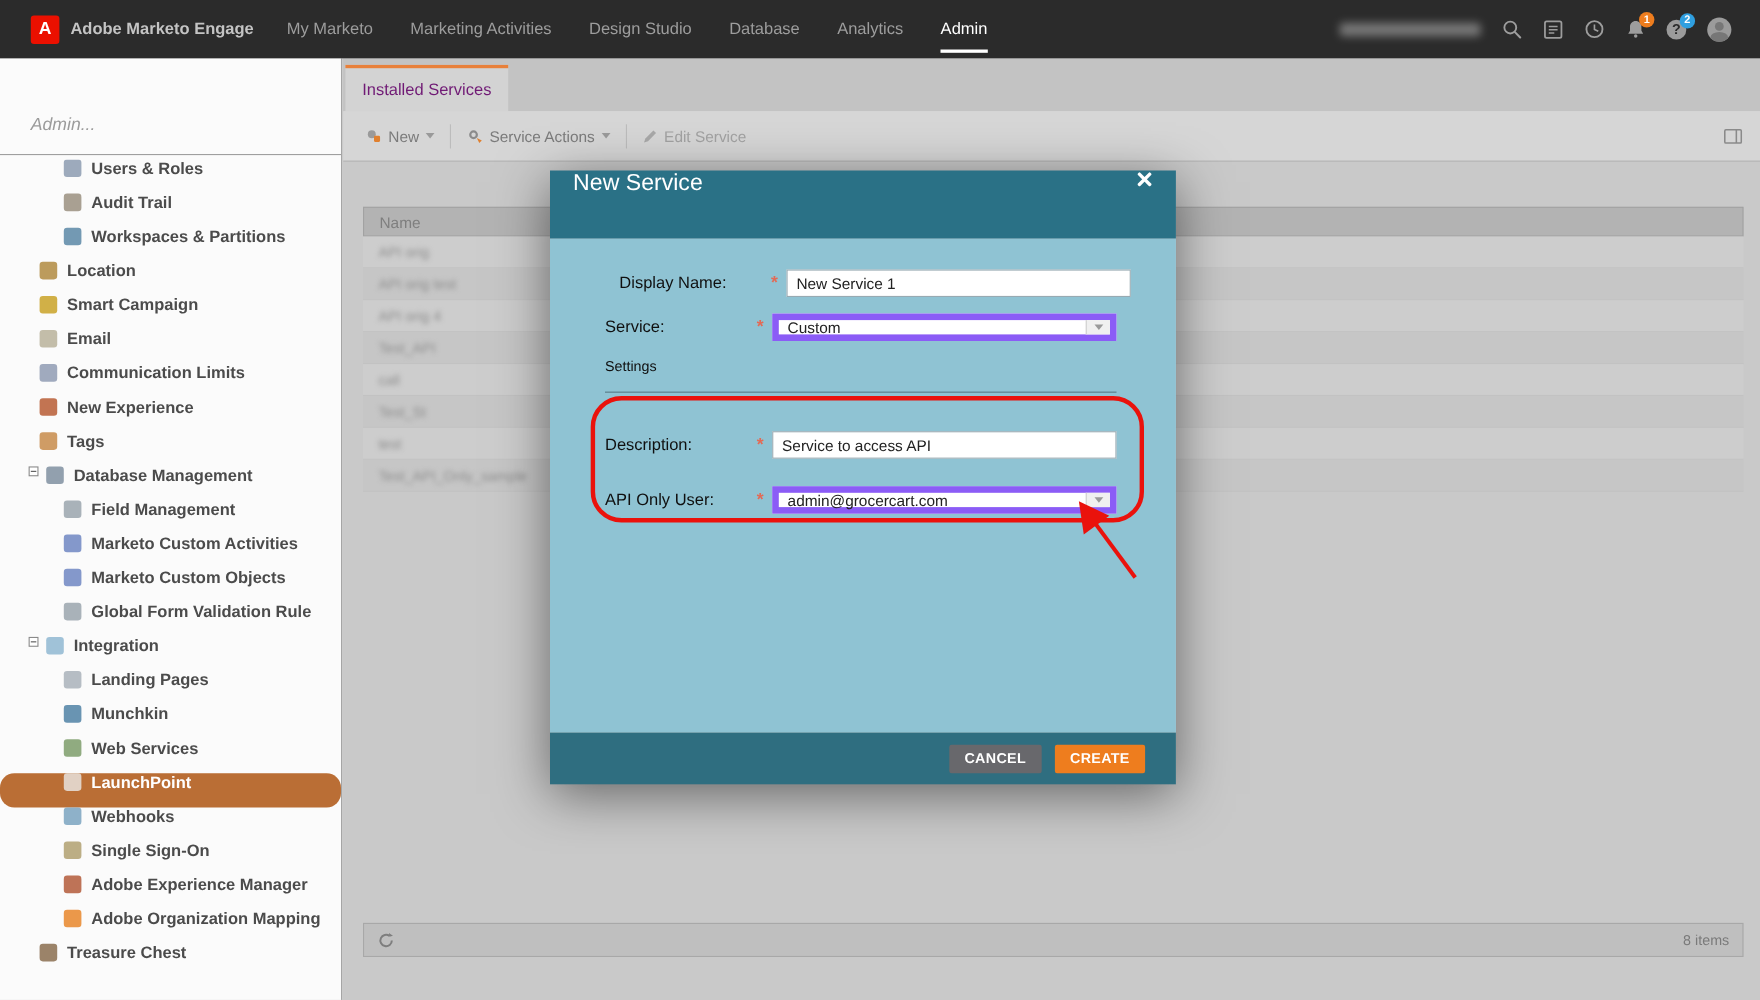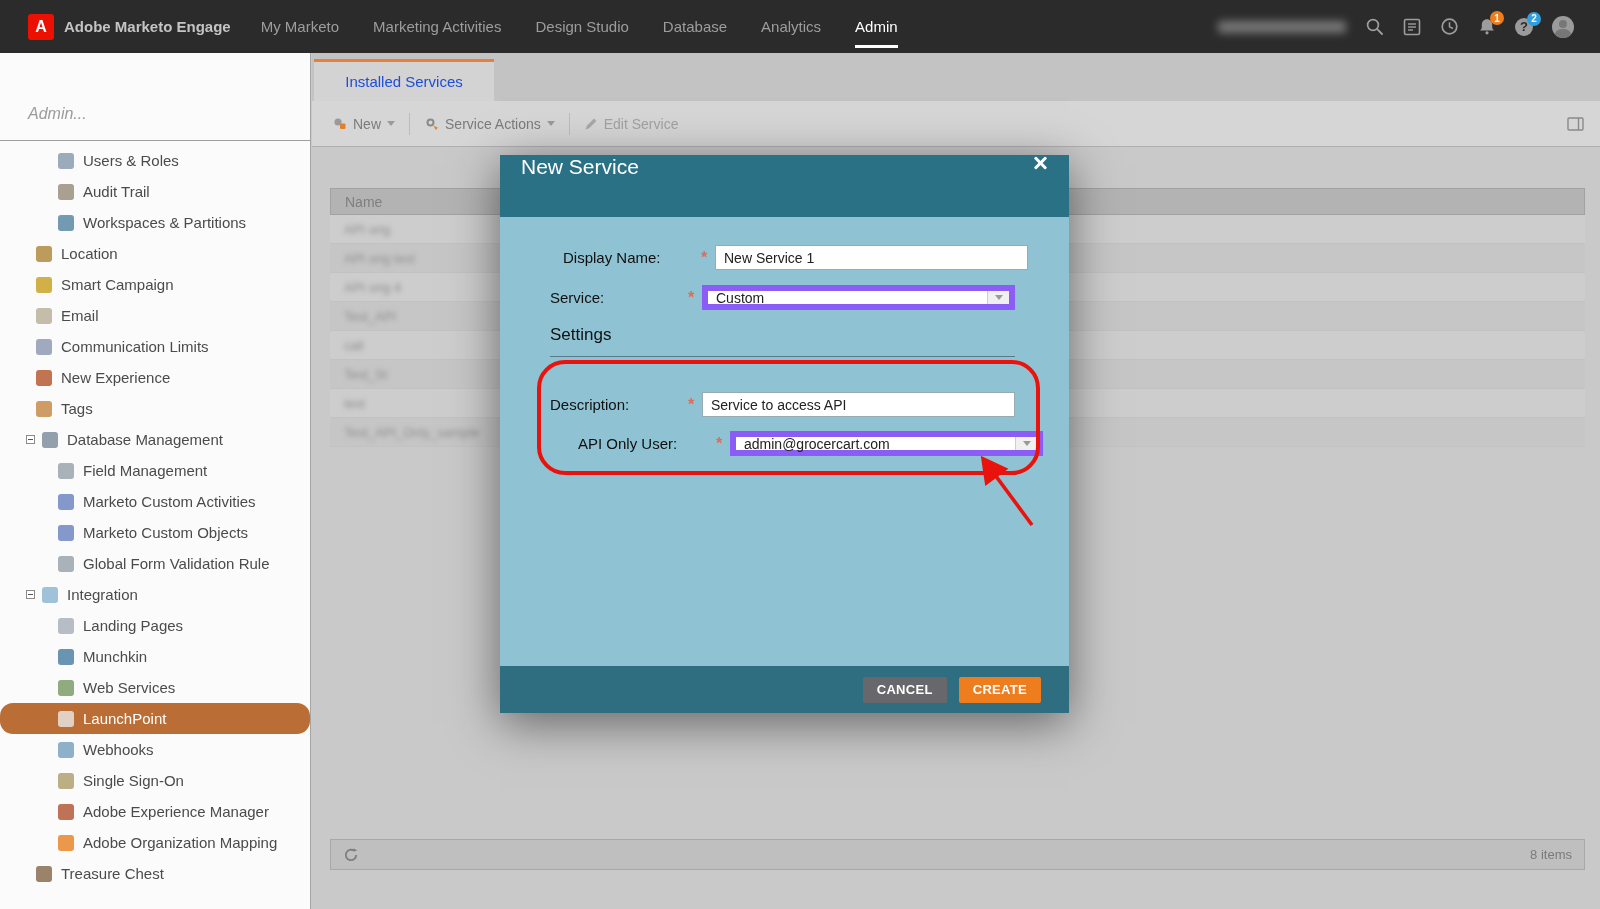--- a/index.html
+++ b/index.html
@@ -27,33 +27,33 @@
   .help-circle { width:18px; height:18px; border-radius:50%; background:#9b9b9b; color:#2b2b2b; font-weight:bold; font-size:13px; display:flex; align-items:center; justify-content:center; }
   .avatar { width:22px; height:22px; border-radius:50%; background:#9b9b9b; position:relative; overflow:hidden; }
   .avatar::before { content:""; position:absolute; left:7px; top:4px; width:8px; height:8px; border-radius:50%; background:#777; }
   .avatar::after { content:""; position:absolute; left:3px; top:13px; width:16px; height:10px; border-radius:50% 50% 0 0; background:#777; }
 
   
   .sidebar { position:absolute; top:53px; left:0; width:311px; bottom:0; background:#fbfbfb; border-right:1px solid #a5a5a5; z-index:10; }
   .admin-filter { position:absolute; top:52px; left:28px; font-size:16px; font-style:italic; color:#9b9b9b; cursor:text; }
   .sidebar-divider { position:absolute; top:87px; left:0; right:0; height:1px; background:#9f9f9f; }
   .tree { position:absolute; top:92px; left:0; right:0; bottom:0; overflow:hidden; }
-  .tree-item { height:31px; display:flex; align-items:center; font-size:15px; color:#4b4b4b; cursor:pointer; white-space:nowrap; }
+  .tree-item { height:31px; display:flex; align-items:flex-start; font-size:15px; color:#4b4b4b; cursor:pointer; white-space:nowrap;font-weight:bold; }
   .tree-item.lvl0 { padding-left:26px; }
   .tree-item.lvl1 { padding-left:36px; }
   .tree-item.lvl2 { padding-left:58px; }
   .tree-item.selected { background:#ba6e35; color:#ffffff;border-radius:13px; }
   .expander { width:9px; height:9px; border:1px solid #8a8a8a; background:#fff; margin-right:7px; position:relative; flex:none; }
   .expander::after { content:""; position:absolute; left:1px; right:1px; top:3px; height:1px; background:#555; }
   .tree-icon { width:16px; height:16px; border-radius:3px; margin-right:9px; flex:none; opacity:.85; }
 
   
   .main { position:absolute; left:312px; top:53px; right:0; bottom:0; background:#c9c9c9; }
   .tabbar { position:absolute; top:0; left:0; right:0; height:48px; background:#c3c3c3; }
-  .tab { position:absolute; left:2px; top:6px; width:180px; height:42px; background:#d3d3d3; border-top:3px solid #e8803a; color:#1d4ed8; font-size:15px; display:flex; align-items:center; justify-content:center; cursor:pointer; }
+  .tab { position:absolute; left:2px; top:6px; width:148px; height:42px; background:#d3d3d3; border-top:3px solid #e8803a; color:#701a75; font-size:15px; display:flex; align-items:center; justify-content:center; cursor:pointer; }
   .toolbar { position:absolute; top:48px; left:0; right:0; height:46px; background:#d6d6d6; border-bottom:1px solid #b0b0b0; display:flex; align-items:center; padding-left:20px; }
   .tbtn { display:flex; align-items:center; gap:6px; color:#7b7b7b; font-size:14px; margin-right:14px; cursor:pointer; }
   .tbtn.disabled { color:#a2a2a2; cursor:default; }
   .tsep { width:1px; height:22px; background:#bcbcbc; margin-right:14px; }
   .caret-down { display:inline-block; width:0; height:0; border-left:4px solid transparent; border-right:4px solid transparent; border-top:5px solid #9a9a9a; }
   .toolbar-right { margin-left:auto; padding-right:16px; display:flex; align-items:center; cursor:pointer; }
 
   .grid { position:absolute; left:18px; right:15px; top:135px; }
   .grid-header { height:27px; background:#b3b3b3; color:#7f7f7f; font-size:14px; display:flex; align-items:center; padding-left:14px; border:1px solid #a2a2a2; cursor:pointer; }
   .grid-row { height:29px; display:flex; align-items:center; padding-left:14px; background:#cdcdcd; border-bottom:1px solid #c2c2c2; cursor:pointer; }
@@ -71,28 +71,28 @@
   .modal-close::before, .modal-close::after { content:""; position:absolute; left:7px; top:0; width:3px; height:16px; background:#fff; border-radius:1px; }
   .modal-close::before { transform:rotate(45deg); }
   .modal-close::after { transform:rotate(-45deg); }
   .modal-body { position:absolute; top:62px; left:0; right:0; bottom:47px; background:#8fc3d3; }
   .modal-footer { position:absolute; bottom:0; left:0; right:0; height:47px; background:#2f6e80; display:flex; align-items:center; justify-content:flex-end; gap:12px; padding-right:28px; }
   .btn { height:26px; padding:0 14px; color:#fff; font-size:13px; font-weight:bold; display:flex; align-items:center; border-radius:2px; cursor:pointer; letter-spacing:.3px; }
   .btn-cancel { background:#68686c; }
   .btn-create { background:#ee7d1e; }
 
   .form-row { position:absolute; left:50px; height:25px; display:flex; align-items:center; }
-  .row-1 { top:28px;margin-left:13px; } .row-2 { top:68px; } .row-3 { top:175px; } .row-4 { top:214px;margin-left:28px; }
+  .row-1 { top:28px;margin-left:13px; } .row-2 { top:68px; } .row-3 { top:175px; } .row-4 { top:225px; }
   .flabel { width:138px; font-size:15px; color:#101010; }
   .req { width:14px; color:#e36a55; font-size:16px; font-weight:bold; }
   .ftext { width:313px; height:25px; border:1px solid #98aab2; background:#fff; font-family:"Liberation Sans", sans-serif; font-size:14px; color:#222; padding:0 8px; outline:none; }
   .fselect { width:313px; height:25px; border:6px solid #8b5cf6; background:#fff; display:flex; align-items:center; cursor:pointer; }
   .fsel-value { padding-left:8px; font-size:14px; color:#222; }
   .fsel-caret { margin-left:auto; width:22px; height:100%; background:#f0f0f0; border-left:1px solid #cfcfcf; display:flex; align-items:center; justify-content:center; }
-  .settings-heading { position:absolute; left:50px; top:108px; font-size:17px; color:#101010; }
+  .settings-heading { position:absolute; left:50px; top:108px; font-size:13px; color:#101010; }
   .settings-underline { position:absolute; left:50px; right:54px; top:139px; height:1px; background:#567a87; }
 
   .red-annotation { position:absolute; left:37px; top:143px; width:503px; height:115px; border:4px solid #ea120c; border-radius:28px; pointer-events:none; }
   .red-arrow { position:absolute; left:440px; top:225px; pointer-events:none; }
 </style>
 </head>
 <body>
 
 <div class="topnav">
   <div class="logo">

